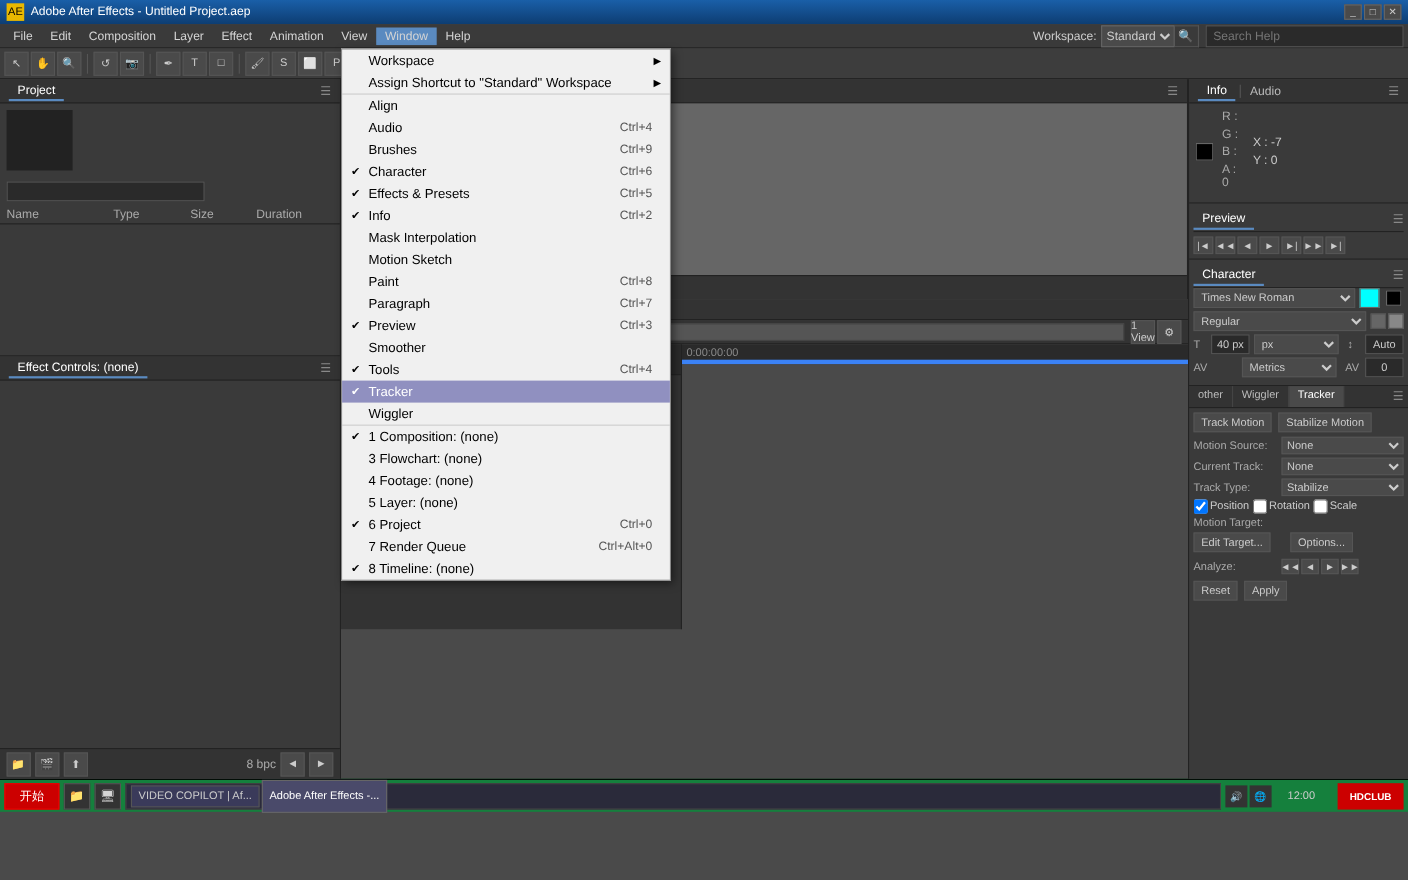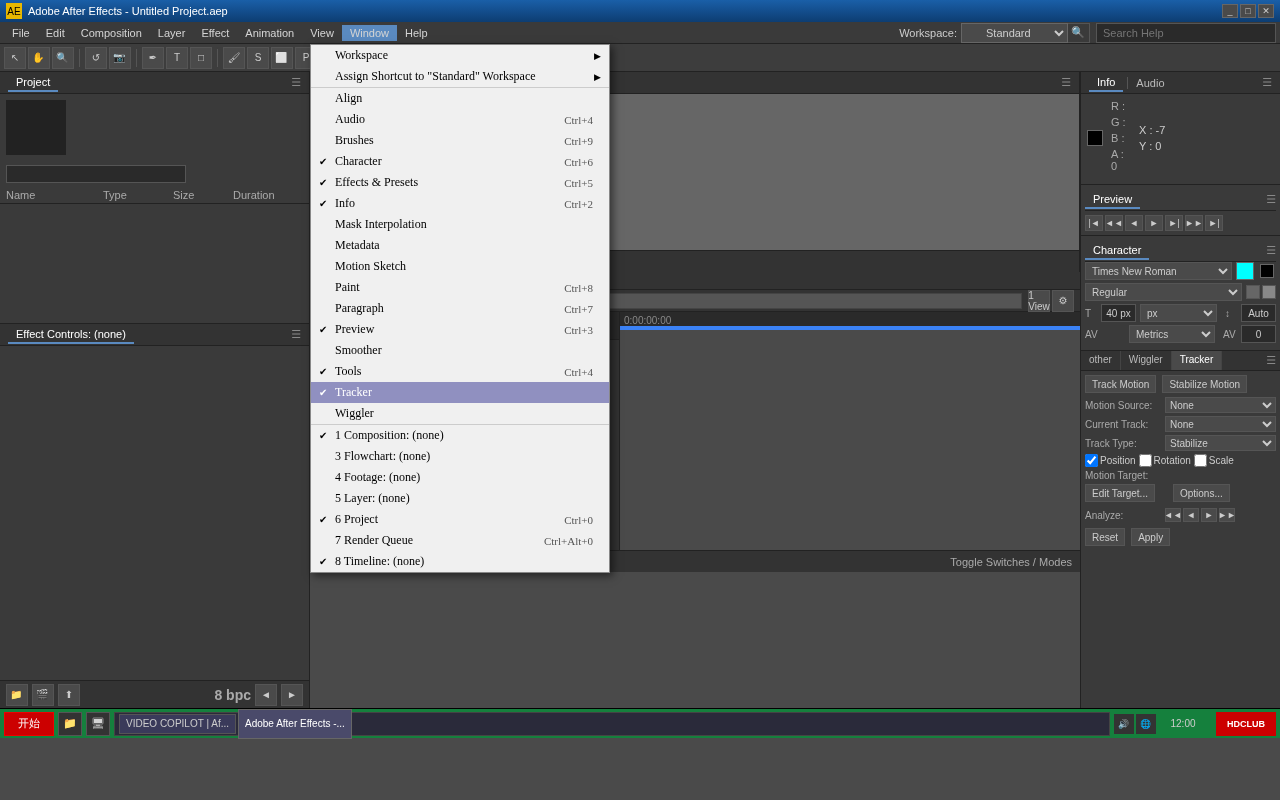--- a/index.html
+++ b/index.html
@@ -80,21 +80,21 @@
       cursor: pointer;
     }
     .toolbar-sep { width: 1px; height: 18px; background: #555; margin: 0 3px; }
     .workspace-label { color: #ccc; font-size: 11px; margin-left: auto; margin-right: 4px; }
     .workspace-select {
       height: 20px;
       background: #4a4a4a;
       border: 1px solid #666;
       color: #ccc;
       font-size: 11px;
-      padding: 0 20px;
+      padding: 0 0;
     }
     .search-box {
       height: 20px;
       width: 180px;
       background: #2a2a2a;
       border: 1px solid #555;
       color: #ccc;
       font-size: 11px;
       padding: 0 6px;
       margin-left: 6px;
@@ -366,21 +366,20 @@
       font-size: 10px;
       color: #888;
     }
 
     
     .dropdown-overlay {
       position: fixed;
       top: 0; left: 0;
       width: 1280px; height: 796px;
       z-index: 100;
-      font-family: Liberation Serif, serif;
     }
     .dropdown-menu {
       position: absolute;
       top: 44px;
       left: 310px;
       width: 300px;
       background: #f0f0f0;
       border: 1px solid #888;
       box-shadow: 3px 3px 8px rgba(0,0,0,0.5);
       z-index: 200;
@@ -563,21 +562,21 @@
         <span class="panel-tab active">Effect Controls: (none)</span>
         <span class="panel-close">☰</span>
       </div>
     </div>
 
     <div style="height: 28px; background: #333; border-top: 1px solid #222; display: flex; align-items: center; padding: 0 6px; gap: 4px;">
       <div class="toolbar-btn">📁</div>
       <div class="toolbar-btn">🎬</div>
       <div class="toolbar-btn">⬆</div>
       <div style="display: flex; align-items: center; gap: 4px; margin-left: auto;">
-        <span style="color:#aaa;font-size:14px;font-weight:bold;">8 bpc</span>
+        <span style="color:#aaa;font-size:11px;">8 bpc</span>
         <div class="toolbar-btn">◄</div>
         <div class="toolbar-btn">►</div>
       </div>
     </div>
   </div>
 
   <div class="center-area">
 
     <div class="viewer-row">
 
@@ -622,30 +621,20 @@
             <span style="color:#aaa; margin-left: 8px;">Source Name</span>
           </div>
         </div>
         <div class="track-area">
           <div class="timeline-ruler">
             <span style="font-size:10px; color:#888;">0:00:00:00</span>
           </div>
         </div>
       </div>
 
-      <div class="status-bar">
-        <div class="status-left">
-          <div class="toolbar-btn">⌂</div>
-          <div class="toolbar-btn">📋</div>
-          <div class="toolbar-btn">⚙</div>
-        </div>
-        <div class="status-right">
-          <span style="color:#aaa;">Toggle Switches / Modes</span>
-        </div>
-      </div>
     </div>
   </div>
 
   <div class="right-panel">
 
     <div class="panel-header">
       <span class="panel-tab active">Info</span>
       <span style="margin-left:4px; width:1px; height:12px; background:#555; display:inline-block;"></span>
       <span class="panel-tab">Audio</span>
       <span class="panel-close">☰</span>
@@ -845,23 +834,20 @@
         </div>
         <div class="dropdown-item">
           <span class="check">✔</span>
           <span>Info</span>
           <span class="shortcut">Ctrl+2</span>
         </div>
         <div class="dropdown-item">
           <span>Mask Interpolation</span>
         </div>
         <div class="dropdown-item">
-          <span>Metadata</span>
-        </div>
-        <div class="dropdown-item">
           <span>Motion Sketch</span>
         </div>
         <div class="dropdown-item">
           <span>Paint</span>
           <span class="shortcut">Ctrl+8</span>
         </div>
         <div class="dropdown-item">
           <span>Paragraph</span>
           <span class="shortcut">Ctrl+7</span>
         </div>

